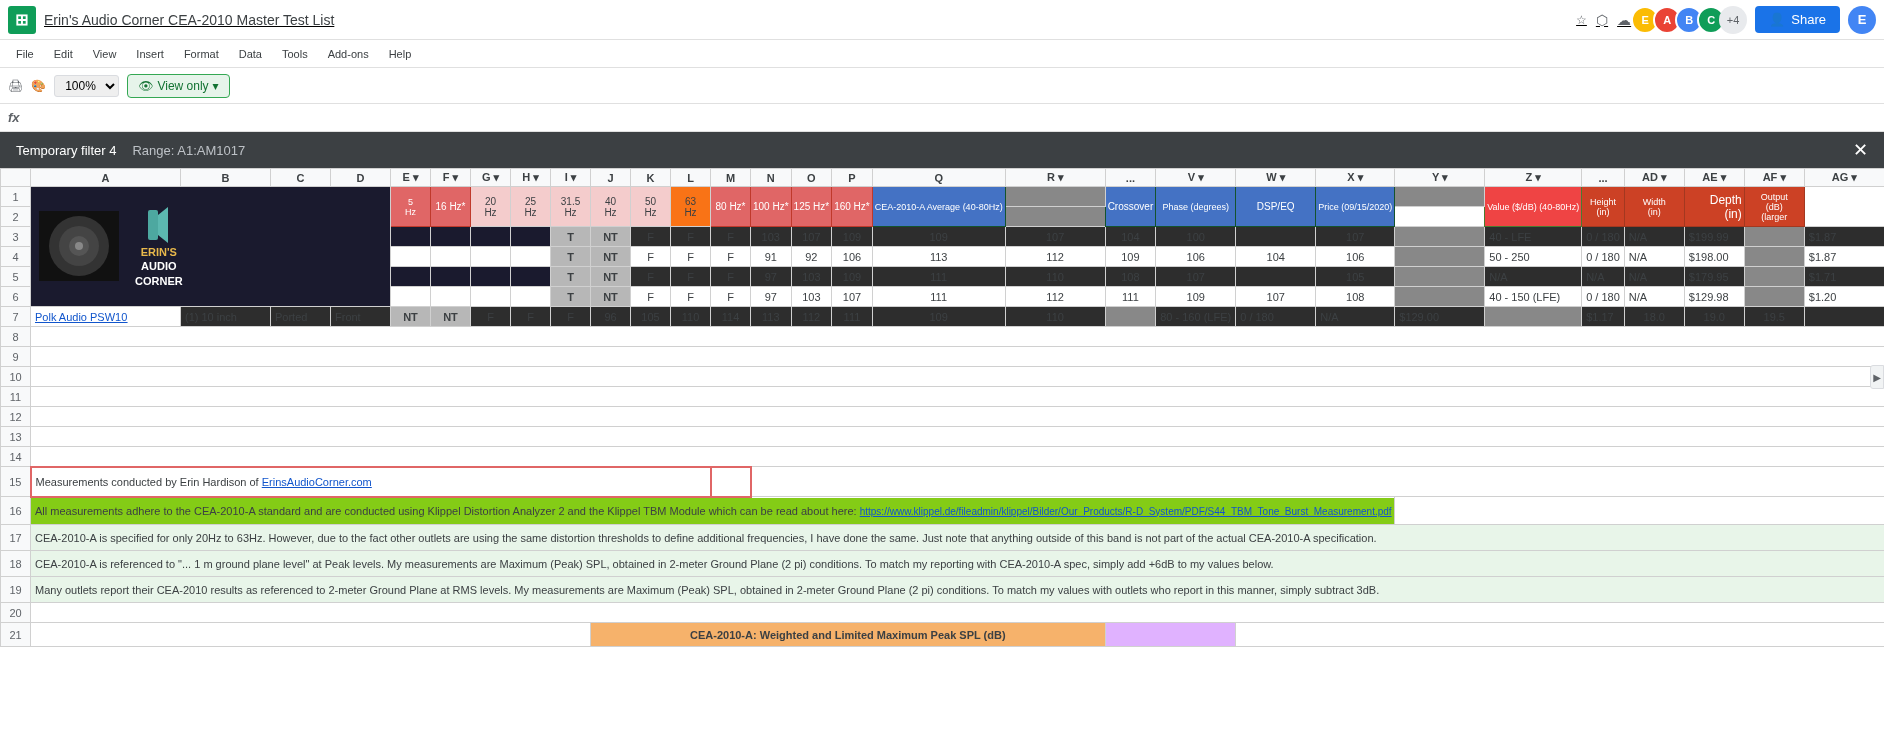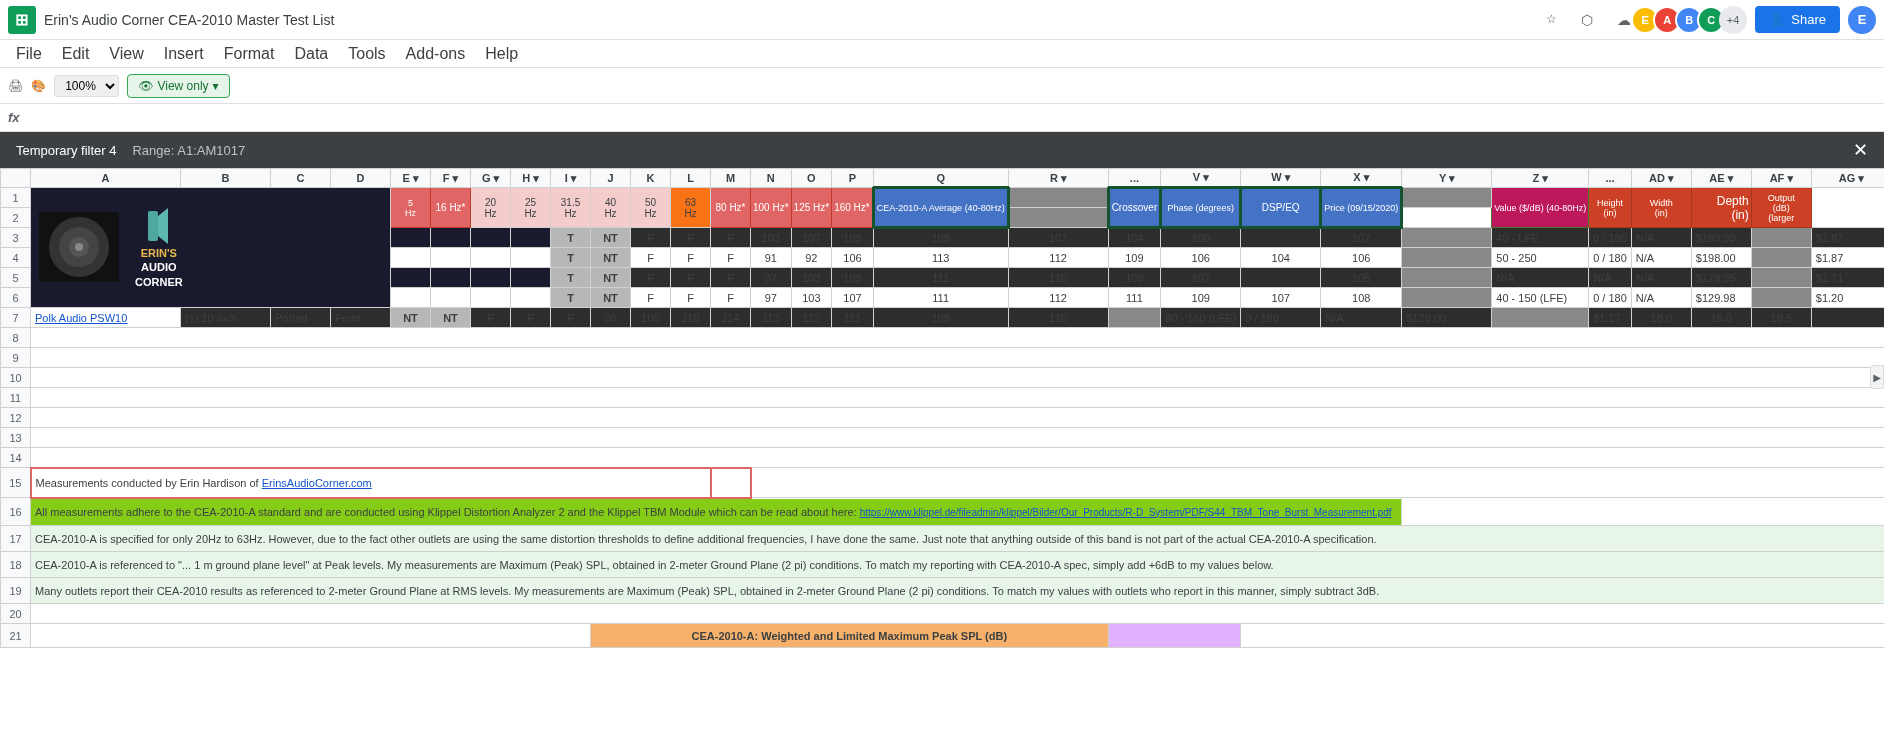--- a/index.html
+++ b/index.html
@@ -19,21 +19,21 @@
     .top-right { display: flex; align-items: center; gap: 8px; margin-left: auto; }
     .avatar-group { display: flex; }
     .avatar-count { background: #e8eaed; border-radius: 50%; width: 28px; height: 28px; display: flex; align-items: center; justify-content: center; font-size: 11px; color: #5f6368; }
     .share-btn { background: #1a73e8; color: white; border: none; border-radius: 4px; padding: 6px 14px; font-size: 13px; cursor: pointer; display: flex; align-items: center; gap: 6px; }
     
     
     .menu-bar {
       display: flex; align-items: center; height: 28px; padding: 0 8px;
       gap: 4px; border-bottom: 1px solid #e0e0e0;
     }
-    .menu-item { font-size: 16px; color: #3c4043; padding: 2px 8px; cursor: pointer; border-radius: 3px; }
+    .menu-item { font-size: 11px; color: #3c4043; padding: 2px 8px; cursor: pointer; border-radius: 3px; }
     
     
     .toolbar {
       display: flex; align-items: center; height: 36px; padding: 0 8px;
       gap: 8px; border-bottom: 1px solid #e0e0e0;
     }
     .view-only-btn { background: #e6f4ea; border: 1px solid #34a853; color: #137333; display: flex; align-items: center; gap: 4px; font-size: 12px; padding: 4px 10px; border-radius: 4px; cursor: pointer; }
     .zoom-selector { border: 1px solid #dadce0; border-radius: 3px; padding: 2px 6px; font-size: 12px; }
     
     
@@ -78,24 +78,24 @@
       max-width: 200px; min-height: 20px; height: 20px;
     }
     
     
     .freq-header {
       background: #e06666; color: white; text-align: center; font-size: 10px;
       border: 1px solid #c0392b; padding: 2px;
     }
     .cea-header {
       background: #4472c4; color: white; text-align: center; font-size: 10px;
-      border: 3px solid #14532d; padding: 2px;
+      border: 1px solid #14532d; padding: 2px;
     }
     .value-header {
-      background: #be185d; color: white; text-align: center; font-size: 10px;
+      background: #ef4444; color: white; text-align: center; font-size: 10px;
       border: 1px solid #4a7a30; padding: 2px;
     }
     .dim-header {
       background: #cc4125; color: white; text-align: center; font-size: 10px;
       border: 1px solid #a33820; padding: 2px;
     }
     .output-header {
       background: #cc4125; color: white; text-align: center; font-size: 10px;
       border: 1px solid #a33820; padding: 2px;
     }
@@ -155,21 +155,21 @@
     table { border-collapse: collapse; }
   </style>
 </head>
 <body>
 
 <div class="top-bar">
   <div class="app-logo">
     <div class="app-logo-inner">⊞</div>
   </div>
   <div style="display:flex; flex-direction:column; flex:1;">
-    <div style="display:flex; gap:24px;">
+    <div style="display:flex; align-items:center; gap:9px;text-decoration:underline;">
       <span class="file-title">Erin's Audio Corner CEA-2010 Master Test List</span>
       <span style="color:#5f6368;">☆</span>
       <span style="color:#5f6368; font-size:14px;">⬡</span>
       <span style="color:#5f6368; font-size:14px;">☁</span>
     </div>
   </div>
   <div class="top-right">
     <div class="avatar-group">
       <div style="width:28px;height:28px;border-radius:50%;background:#fbbc04;border:2px solid white;display:flex;align-items:center;justify-content:center;font-size:11px;color:white;font-weight:bold;">E</div>
       <div style="width:28px;height:28px;border-radius:50%;background:#ea4335;border:2px solid white;display:flex;align-items:center;justify-content:center;font-size:11px;color:white;font-weight:bold;margin-left:-6px;">A</div>

